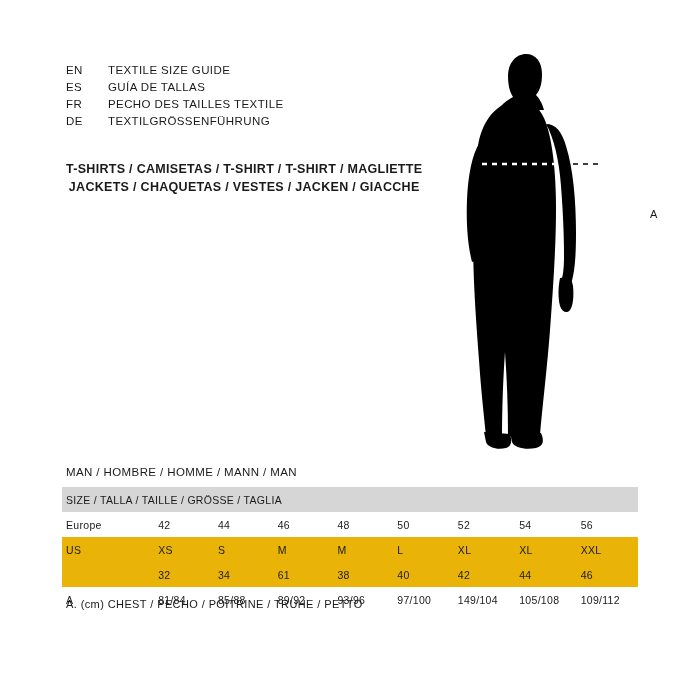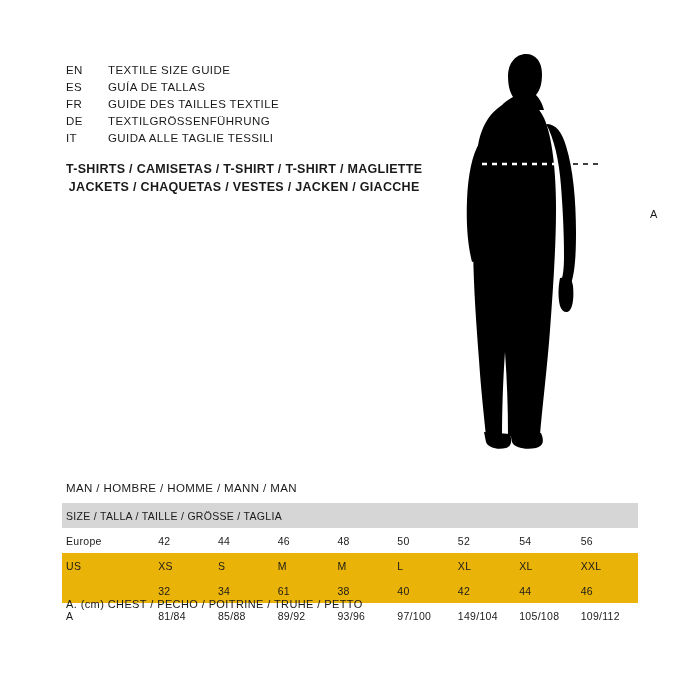--- a/index.html
+++ b/index.html
@@ -77,21 +77,20 @@
     letter-spacing: 0.4px;
     color: #1a1a1a;
   }
 
   
   .table-section {
     position: absolute;
     left: 62px;
     top: 466px;
     width: 576px;
-    margin-top: 16px;
   }
   .table-caption {
     font-size: 11.5px;
     letter-spacing: 0.4px;
     margin-bottom: 9px;
     padding-left: 4px;
   }
   table.size-table {
     border-collapse: collapse;
     width: 576px;
@@ -134,29 +133,25 @@
     <div class="lang-row">
       <span class="lang-code">EN</span>
       <span class="lang-text">TEXTILE SIZE GUIDE</span>
     </div>
     <div class="lang-row">
       <span class="lang-code">ES</span>
       <span class="lang-text">GUÍA DE TALLAS</span>
     </div>
     <div class="lang-row">
       <span class="lang-code">FR</span>
-      <span class="lang-text">GUIDE DES TAILLES TEXTILE</span>
+      <span class="lang-text">PECHO DES TAILLES TEXTILE</span>
     </div>
     <div class="lang-row">
       <span class="lang-code">DE</span>
       <span class="lang-text">TEXTILGRÖSSENFÜHRUNG</span>
-    </div>
-    <div class="lang-row">
-      <span class="lang-code">IT</span>
-      <span class="lang-text">GUIDA ALLE TAGLIE TESSILI</span>
     </div>
   </div>
 
   <div class="garment-block">
     <div class="garment-line">T-SHIRTS / CAMISETAS / T-SHIRT / T-SHIRT / MAGLIETTE</div>
     <div class="garment-line">JACKETS / CHAQUETAS / VESTES / JACKEN / GIACCHE</div>
   </div>
 
   <div class="figure-area">
     <svg class="figure-svg" width="240" height="400" viewBox="0 0 240 400" xmlns="http://www.w3.org/2000/svg">

